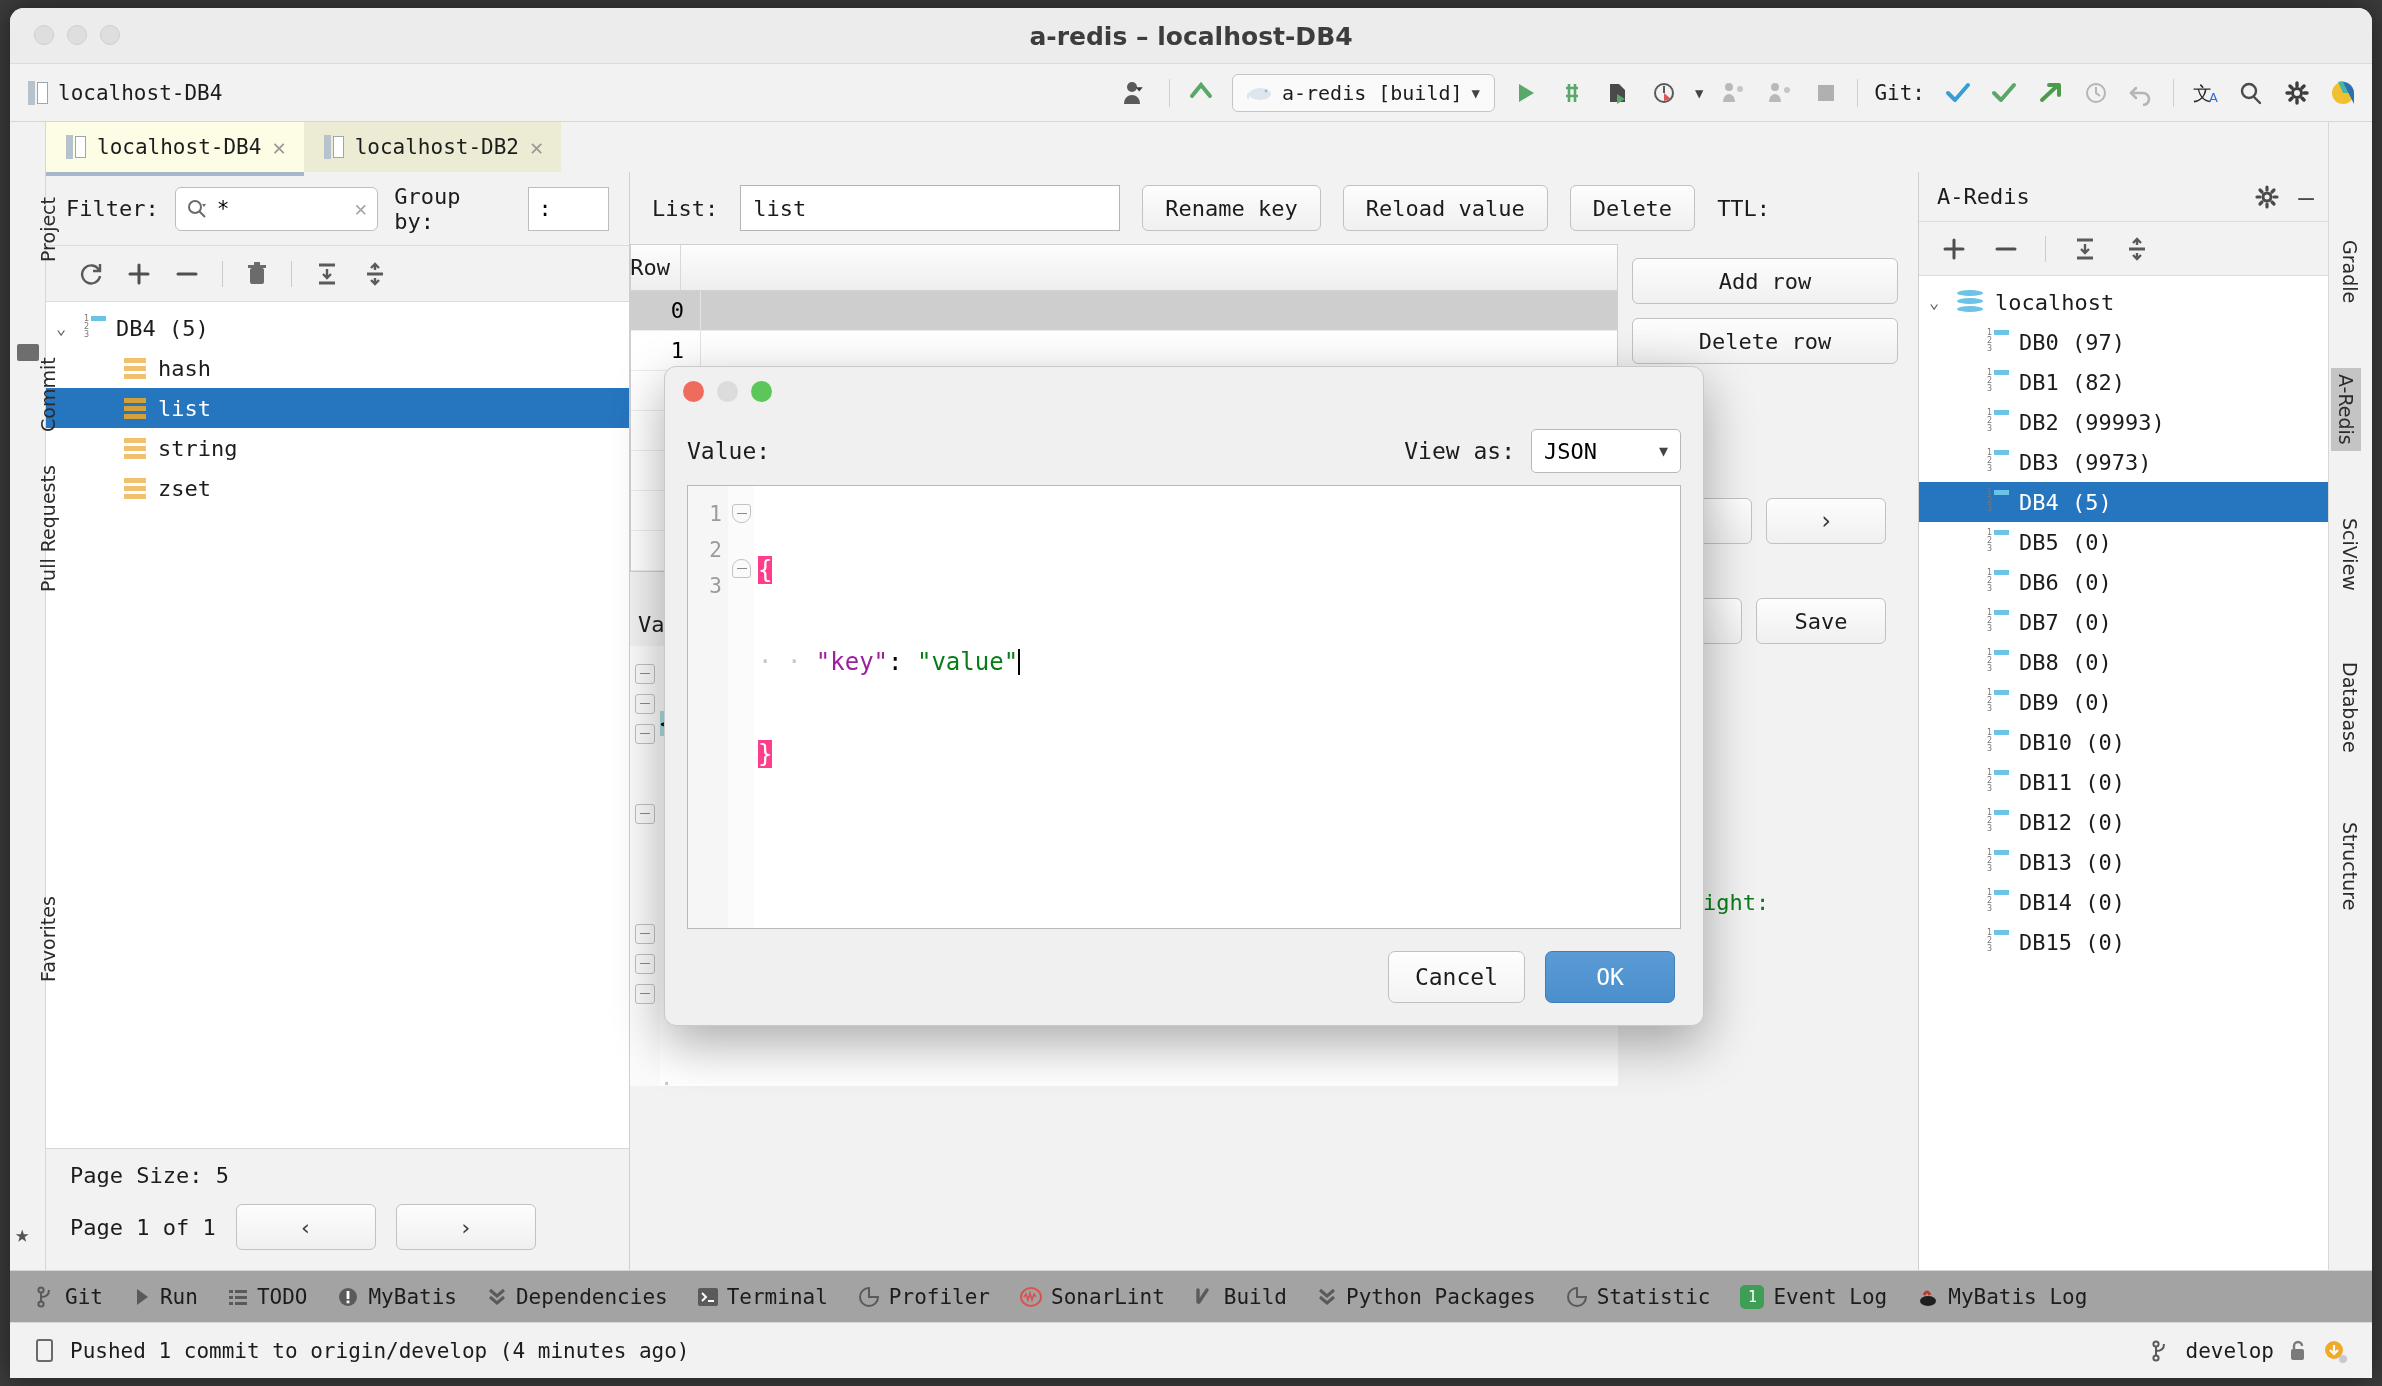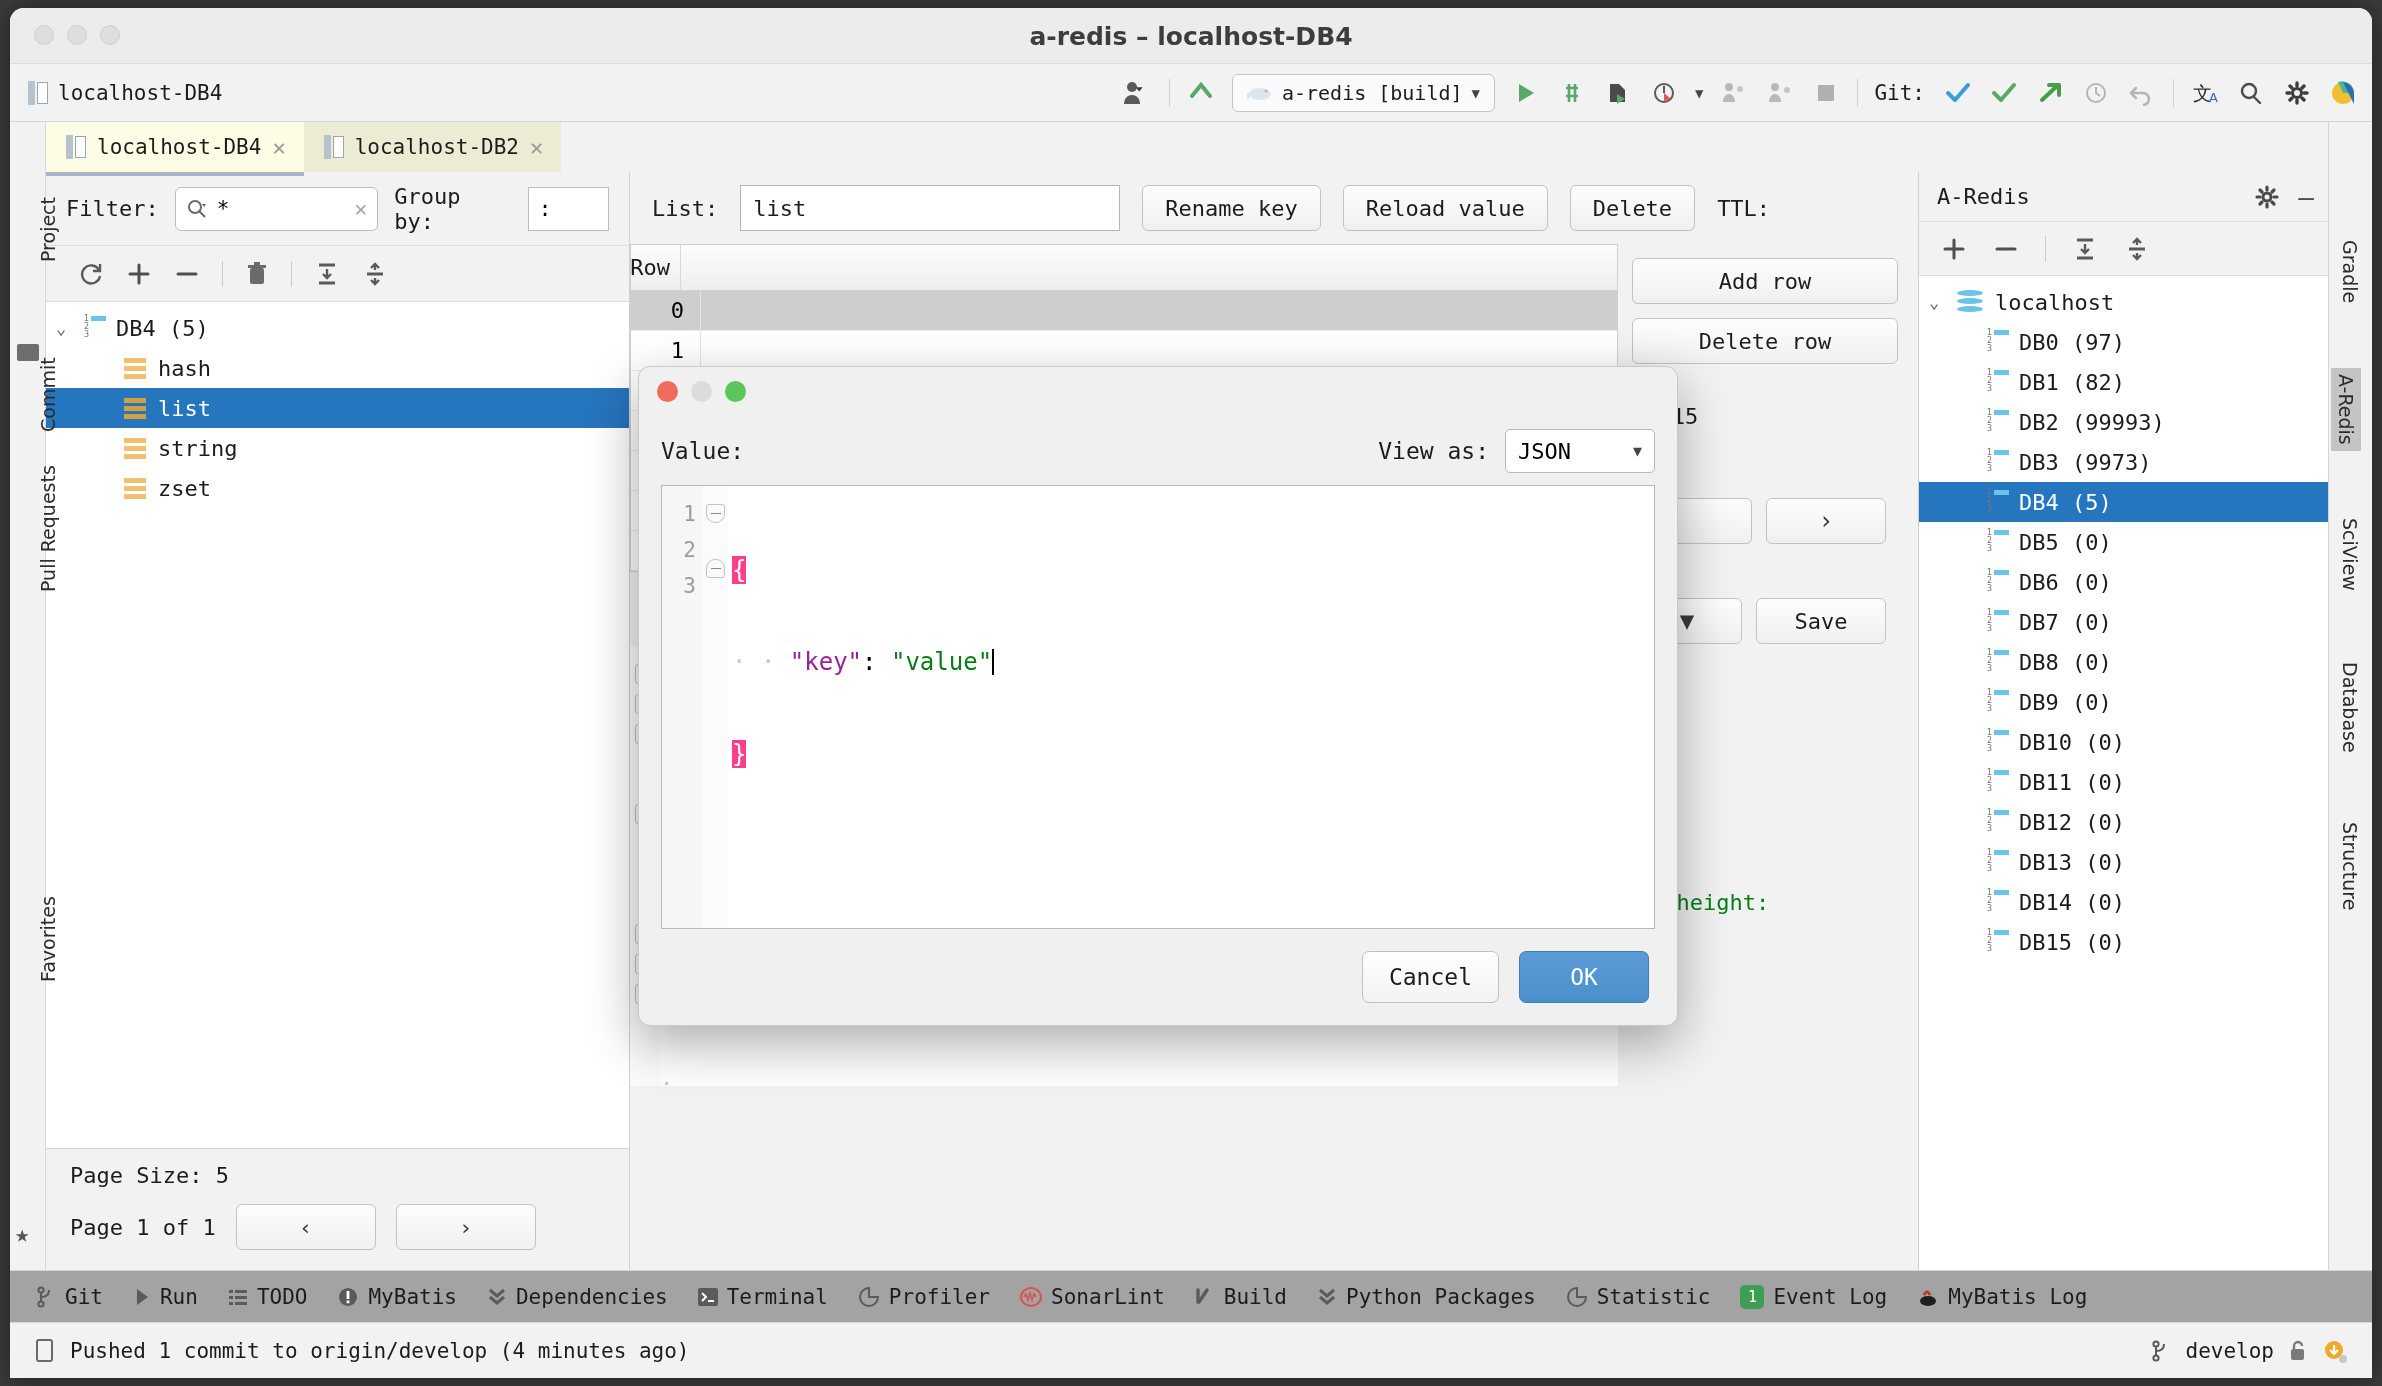--- a/index.html
+++ b/index.html
@@ -202,21 +202,21 @@
   }
   .bb { display: flex; align-items: center; gap: 9px; white-space: nowrap;}
   .statusbar {
     height: 56px; background: #f2f2f2; border-top: 1px solid #d8d8d8;
     display: flex; align-items: center; padding: 0 24px; font-size: 21px; color: #1c1c1c;
   }
   .statusbar .right { margin-left: auto; display: flex; align-items: center; gap: 14px; }
 
   
   .overlay { position: absolute; inset: 0; }
-  .modal-inner { position: absolute; left: 628px; top: 358px; width: 1040px; height: 660px;
+  .modal-inner { position: absolute; left: 654px; top: 358px; width: 1040px; height: 660px;
     background: #f0f0f0; border-radius: 12px; box-shadow: 0 18px 52px rgba(0,0,0,.33);
     border: 1px solid #c9c9c9; display: flex; flex-direction: column; }
   .m-tb { height: 50px; position: relative; }
   .m-traffic { position: absolute; left: 18px; top: 14px; display: flex; gap: 13px; }
   .m-traffic span { width: 21px; height: 21px; border-radius: 50%; display: block; }
   .m-row { height: 68px; display: flex; align-items: center; padding: 0 22px; gap: 16px; }
   .m-label { font-size: 23px; color: #1c1c1c; }
   .sel-box {
     width: 150px; height: 44px; background: #fff; border: 1px solid #b8b8b8; border-radius: 5px;
     display: flex; align-items: center; padding: 0 12px; font-size: 22px; position: relative;

